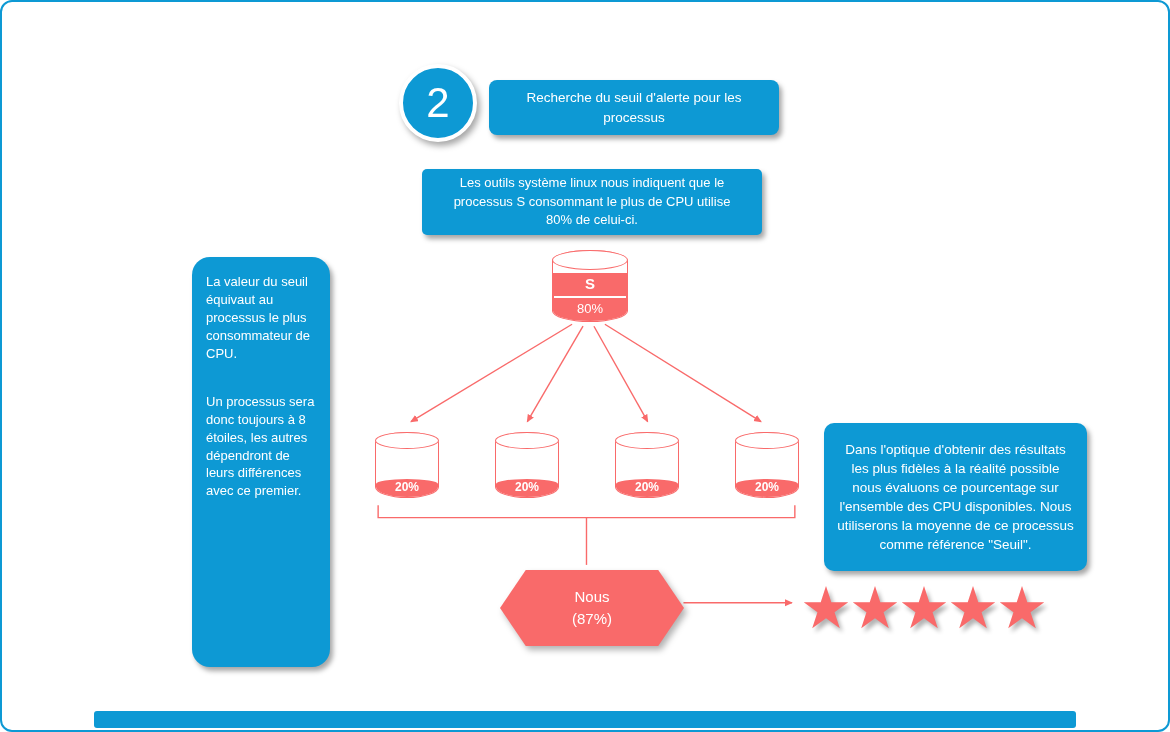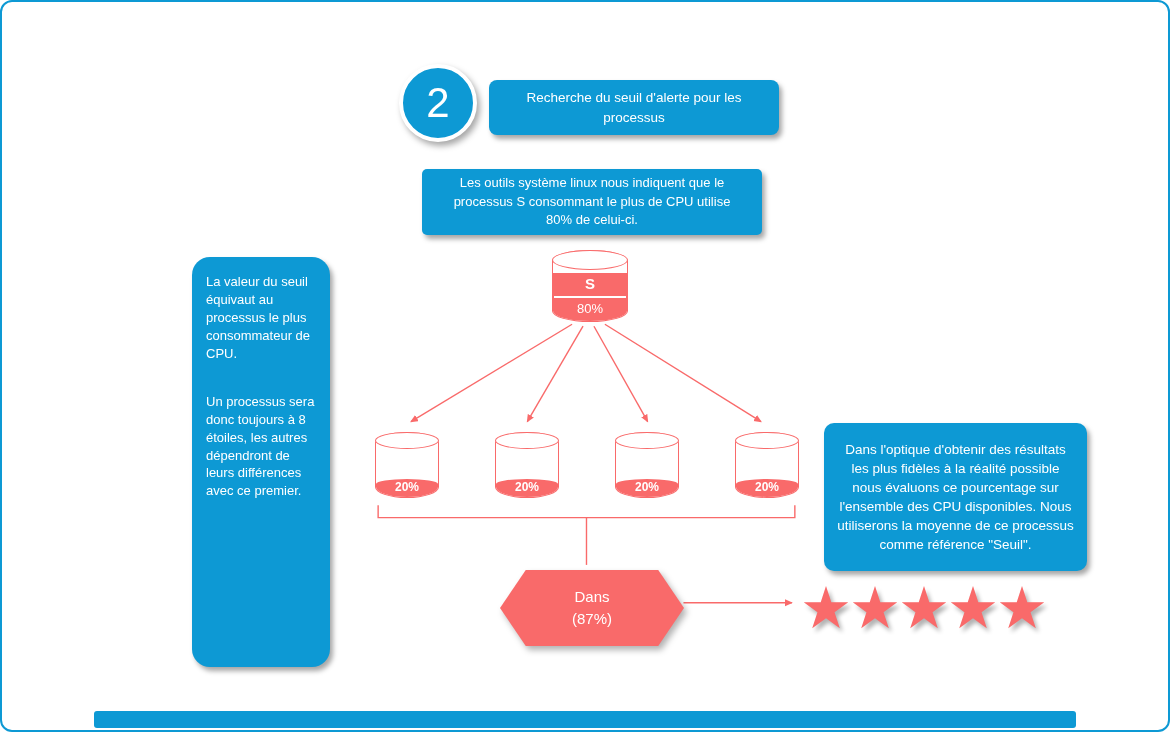--- a/index.html
+++ b/index.html
@@ -255,21 +255,21 @@
   <div class="cylinder small" style="left:733px; top:430px;">
     <div class="cyl-body">
       <div class="cyl-fill"></div>
     </div>
     <div class="cyl-top"></div>
     <div class="cyl-percent">20%</div>
   </div>
 
   <div class="hex-wrap">
     <div class="hexagon">
-      <div>Dans</div>
+      <div>Nous</div>
       <div>(87%)</div>
     </div>
   </div>
 
   <div class="stars">
     <span class="star">★</span><span class="star">★</span><span class="star">★</span><span class="star">★</span><span class="star">★</span>
   </div>
 
   <div class="footer-bar"></div>
 

